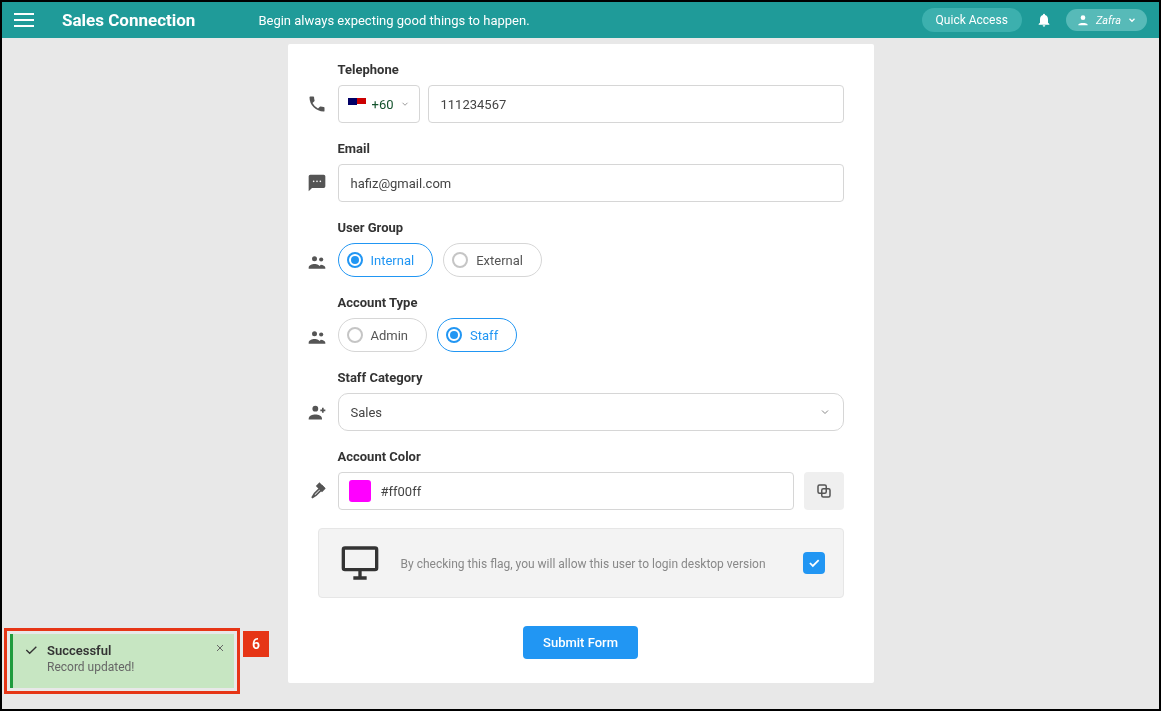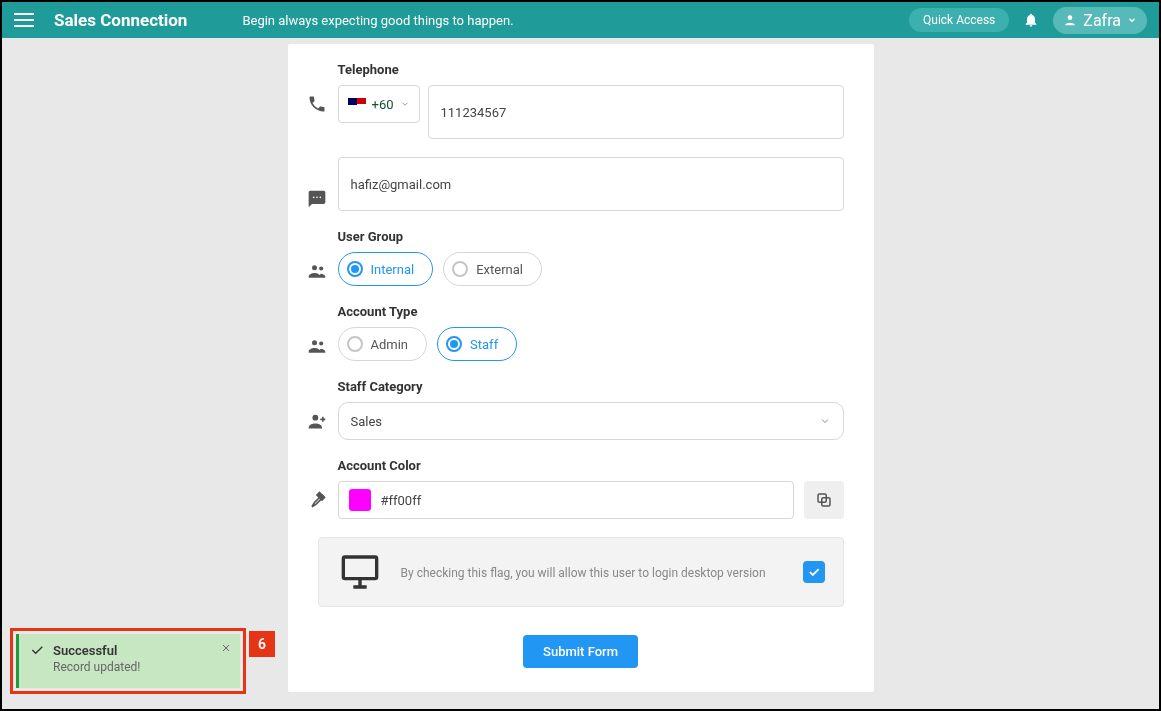--- a/index.html
+++ b/index.html
@@ -1,43 +1,43 @@
 <!DOCTYPE html>
 <html><head>
 <meta charset="utf-8">
 <style>
   * { box-sizing: border-box; margin: 0; padding: 0; font-family: -apple-system, BlinkMacSystemFont, "Segoe UI", Roboto, Arial, sans-serif; }
   body { background: #e8e8e8; width: 1161px; height: 711px; overflow: hidden; border: 2px solid #000; position: relative; }
 
-  .topbar { height: 36px; background: #1f9b99; display: flex; align-items: center; padding: 0 12px; color: #fff; }
+  .topbar { height: 36px; background: #1f9b99; display: flex; align-items: center; padding: 0 12px; color: #fff; gap: 8px; }
   .hamburger { width: 20px; height: 14px; cursor: pointer; display: flex; flex-direction: column; justify-content: space-between; }
   .hamburger span { display: block; height: 2px; background: #fff; }
   .brand { font-weight: 700; font-size: 17px; margin-left: 20px; }
   .tagline { font-size: 13px; margin-left: 55px; }
   .top-right { margin-left: auto; display: flex; align-items: center; gap: 14px; }
   .pill { background: #3cb0ae; border-radius: 16px; padding: 5px 14px; font-size: 12px; cursor: pointer; }
   .bell { width: 16px; height: 16px; cursor: pointer; }
-  .userpill { background: #57bab8; border-radius: 16px; padding: 4px 10px; display: flex; align-items: center; gap: 6px; cursor: pointer; font-size: 16px; }
+  .userpill { background: #57bab8; border-radius: 16px; padding: 4px 10px; display: flex; align-items: center; gap: 6px; cursor: pointer; font-size: 11px; font-style: italic; }
   .userpill .av { width: 14px; height: 14px; }
   .userpill .chev { width: 10px; height: 10px; }
 
   .page { background: #e8e8e8; height: calc(100% - 36px); display: flex; justify-content: center; padding-top: 6px; }
   .card { width: 586px; background: #fff; border-radius: 2px; padding: 18px 0 24px 0; height: fit-content; }
 
   .row { display: flex; padding: 0 30px 0 14px; margin-bottom: 18px; }
   .iconcol { width: 30px; display: flex; justify-content: center; padding-top: 32px; }
   .fieldcol { flex: 1; margin-left: 6px; }
   .lbl { font-size: 13px; font-weight: 700; color: #333; margin-bottom: 8px; }
 
   .phone-wrap { display: flex; gap: 8px; }
   .ccode { width: 82px; height: 38px; border: 1px solid #d6d6d6; border-radius: 4px; display: flex; align-items: center; justify-content: center; gap: 6px; font-size: 13px; color: #14532d; cursor: pointer; }
   .flag { width: 18px; height: 12px; position: relative; background: linear-gradient(#cc0001 0 50%, #fff 0); }
   .flag::before { content: ""; position: absolute; left: 0; top: 0; width: 9px; height: 7px; background: #010066; }
   .chev-down { width: 10px; height: 10px; }
-  .txtinput { flex: 1; height: 54px; border: 1px solid #d6d6d6; border-radius: 4px; padding: 0 12px; font-size: 13px; color: #444; outline: none; }
+  .txtinput { flex: 1; height: 38px; border: 1px solid #d6d6d6; border-radius: 4px; padding: 0 12px; font-size: 13px; color: #444; outline: none; }
   .full { width: 100%; }
 
   .radios { display: flex; gap: 10px; }
   .radio-pill { height: 34px; border: 1px solid #d6d6d6; border-radius: 17px; display: flex; align-items: center; padding: 0 18px 0 8px; gap: 8px; cursor: pointer; font-size: 13px; color: #555; }
   .radio-pill.sel { border-color: #2196f3; color: #2196f3; }
   .radio-dot { width: 16px; height: 16px; border: 2px solid #c5c5c5; border-radius: 50%; position: relative; }
   .radio-pill.sel .radio-dot { border-color: #2196f3; }
   .radio-pill.sel .radio-dot::after { content: ""; position: absolute; inset: 2px; background: #2196f3; border-radius: 50%; }
 
   .select { height: 38px; border: 1px solid #d6d6d6; border-radius: 10px; display: flex; align-items: center; padding: 0 12px; font-size: 13px; color: #444; cursor: pointer; position: relative; }
@@ -53,21 +53,21 @@
   .permbox { margin: 8px 30px 0 30px; background: #f3f3f3; border: 1px solid #e6e6e6; border-radius: 4px; padding: 14px 18px; display: flex; align-items: center; gap: 18px; }
   .monitor { width: 46px; height: 40px; color: #333; }
   .permtxt .t { font-size: 13px; font-weight: 600; color: #333; }
   .permtxt .d { font-size: 12px; color: #888; margin-top: 2px; }
   .chk { margin-left: auto; width: 22px; height: 22px; background: #2196f3; border-radius: 4px; display: flex; align-items: center; justify-content: center; cursor: pointer; }
   .chk svg { width: 14px; height: 14px; color: #fff; }
 
   .submit-wrap { display: flex; justify-content: center; margin-top: 28px; }
   .submit { background: #2196f3; color: #fff; border: none; border-radius: 4px; padding: 9px 20px; font-size: 13px; font-weight: 500; cursor: pointer; }
 
-  .toast-wrap { position: absolute; left: 8px; bottom: 15px; border: 3px solid #e63516; padding: 3px; }
+  .toast-wrap { position: absolute; left: 2px; bottom: 15px; border: 3px solid #e63516; padding: 3px; }
   .toast { width: 224px; height: 54px; background: #c7e6c2; border-left: 3px solid #1f9b3d; padding: 8px 10px; position: relative; }
   .toast .head { display: flex; align-items: center; gap: 8px; }
   .toast .head svg { width: 16px; height: 16px; color: #333; }
   .toast .title { font-size: 13px; font-weight: 600; color: #333; }
   .toast .msg { font-size: 12px; color: #666; margin-left: 24px; margin-top: 2px; }
   .toast .close { position: absolute; right: 8px; top: 8px; width: 12px; height: 12px; color: #666; cursor: pointer; }
   .callout { position: absolute; right: -32px; top: 0px; width: 26px; height: 26px; background: #e63516; color: #fff; display: flex; align-items: center; justify-content: center; font-size: 14px; font-weight: 600; }
 
   .ficon { width: 20px; height: 20px; color: #555; }
 </style>
@@ -127,20 +127,21 @@
     <div class="row">
       <div class="iconcol">
           <svg class="ficon" viewBox="0 0 24 24" fill="#555">
             <path d="M20 2H4a2 2 0 0 0-2 2v18l4-4h14a2 2 0 0 0 2-2V4a2 2 0 0 0-2-2z"></path>
             <circle cx="8" cy="10" r="1" fill="#fff"></circle>
             <circle cx="12" cy="10" r="1" fill="#fff"></circle>
             <circle cx="16" cy="10" r="1" fill="#fff"></circle>
           </svg>
         </div>
       <div class="fieldcol">
+        <div class="lbl">Email</div>
         <input class="txtinput full" value="hafiz@gmail.com" style="">
       </div>
     </div>
 
     <div class="row">
       <div class="iconcol">
           <svg class="ficon" viewBox="0 0 24 24" fill="#555">
             <circle cx="9" cy="8" r="3"></circle>
             <circle cx="17" cy="9" r="2.5"></circle>
             <path d="M2 19c0-3 4-4.5 7-4.5s7 1.5 7 4.5v1H2zM15 19c0-1.5.6-2.7 1.6-3.6 2.5.3 5.4 1.5 5.4 3.6v1h-7z"></path>

